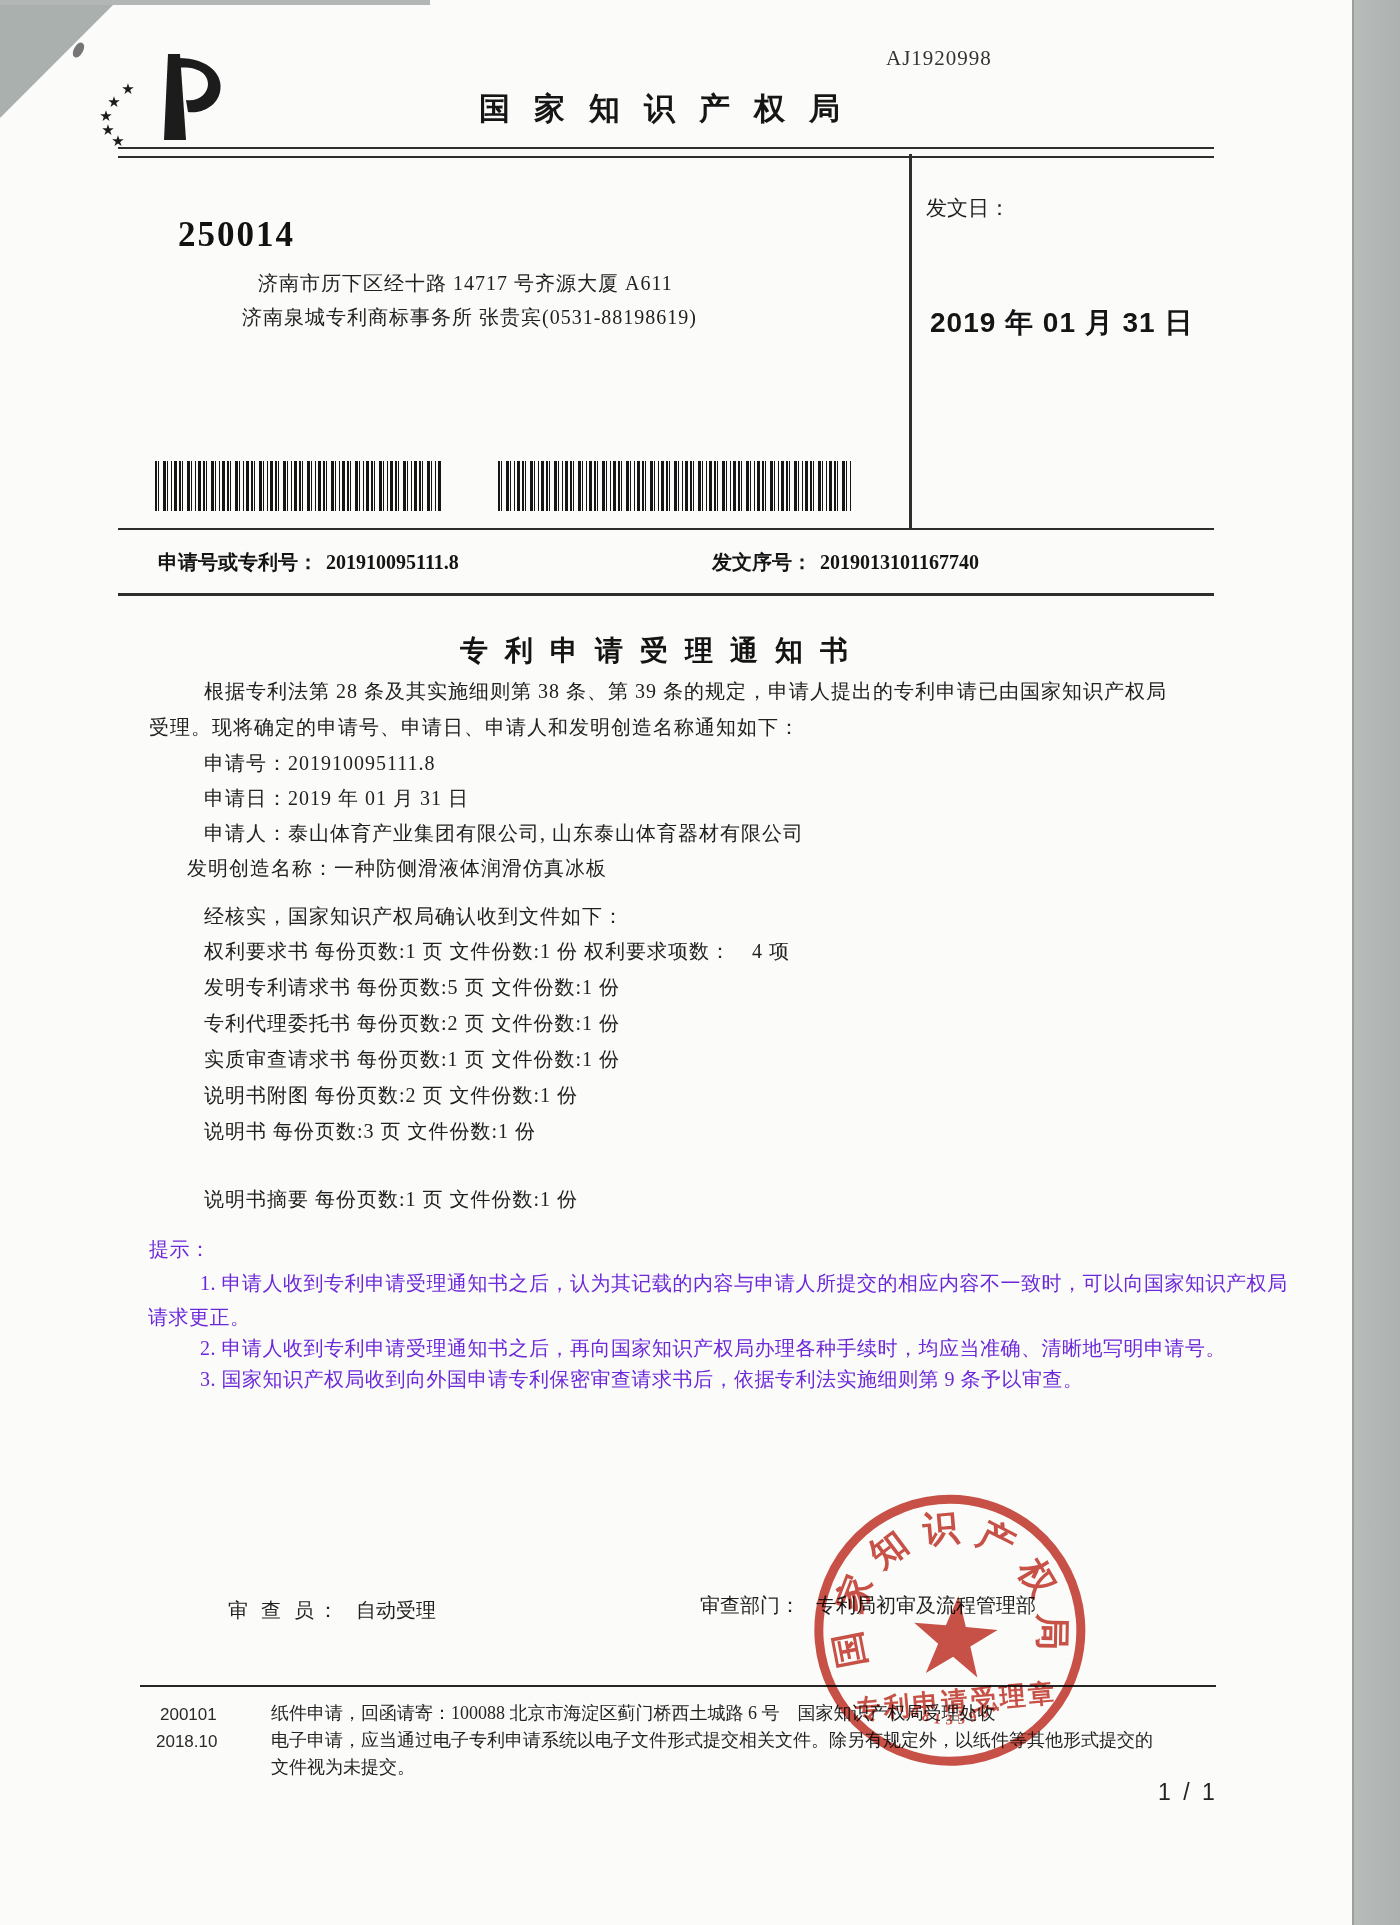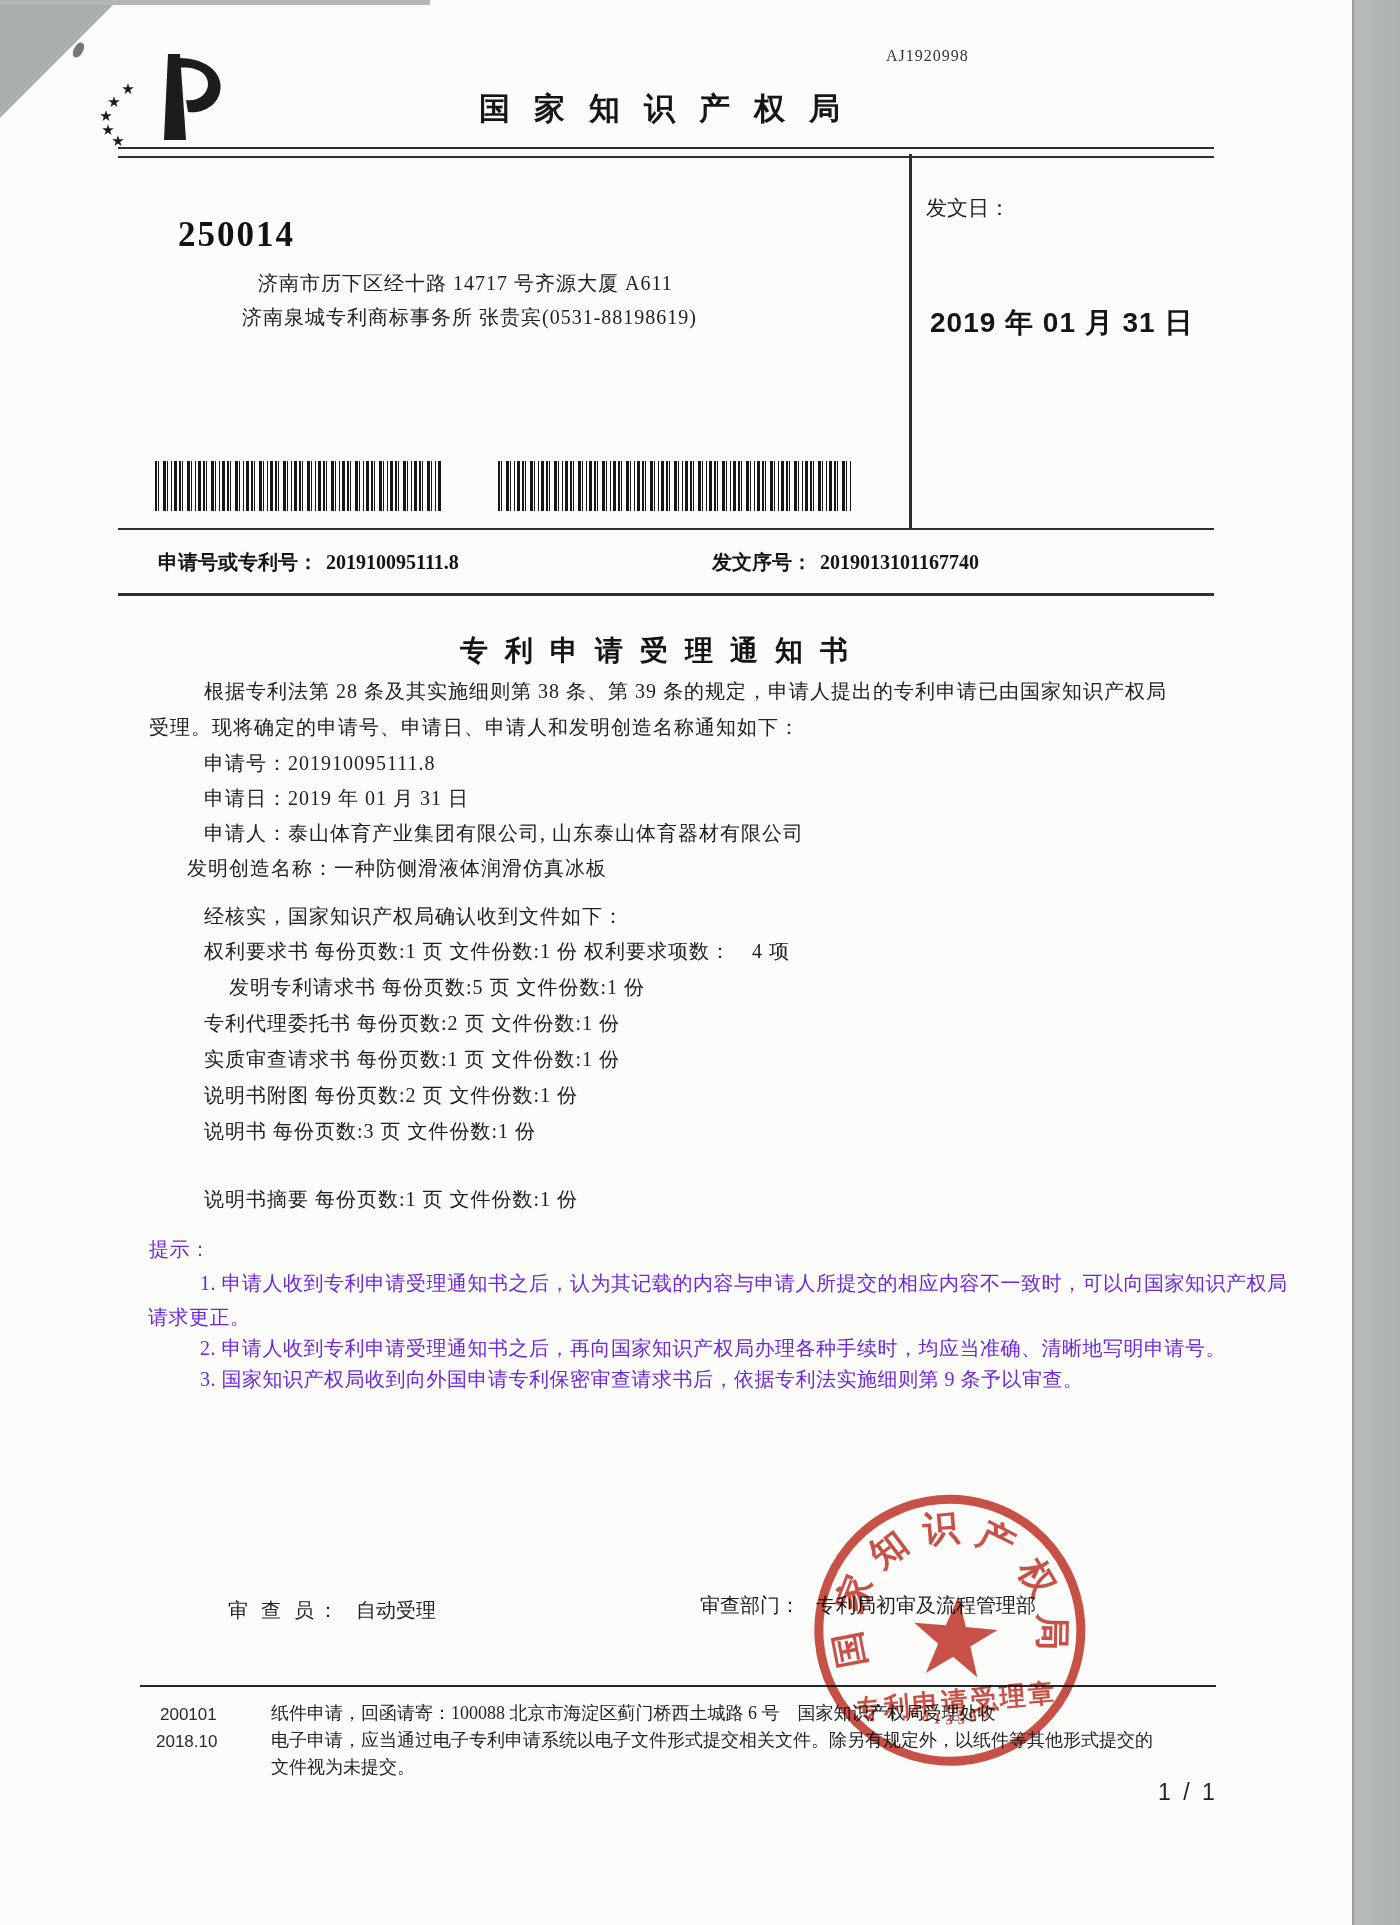--- a/index.html
+++ b/index.html
@@ -17,21 +17,21 @@
     background:#aab0ae;clip-path:polygon(0 0,118px 0,0 118px);}
   .top-sliver{position:absolute;left:0;top:0;width:430px;height:5px;background:#b2b7b5;}
   .smudge{position:absolute;left:74px;top:42px;width:9px;height:16px;background:#4a4a4a;
     border-radius:45%;transform:rotate(28deg);opacity:.75;}
   
   .rule-double{position:absolute;left:118px;width:1096px;height:7px;
     border-top:2px solid #2e2e2e;border-bottom:2px solid #2e2e2e;}
   .rule{position:absolute;left:118px;width:1096px;height:3px;background:#2e2e2e;}
   .vline{position:absolute;left:909px;top:154px;width:3px;height:376px;background:#2e2e2e;}
   
-  .code-tr{left:886px;top:46px;font-size:16px;letter-spacing:1px;color:#333;}
+  .code-tr{left:886px;top:46px;font-size:21px;letter-spacing:1px;color:#333;}
   .header-title{left:479px;top:90px;font-size:31px;font-weight:600;letter-spacing:24px;color:#161616;}
   
   .postcode{left:178px;top:214px;font-size:35px;font-weight:700;letter-spacing:2px;color:#121212;}
   .addr1{left:258px;top:271px;font-size:21px;}
   .addr2{left:242px;top:305px;font-size:21px;}
   .date-label{left:926px;top:196px;font-size:21px;}
   .date-value{left:930px;top:306px;font-size:28px;font-weight:700;letter-spacing:1px;color:#151515;}
   
   .barcode{position:absolute;top:461px;height:50px;
     background:repeating-linear-gradient(90deg,
@@ -122,21 +122,21 @@
   </div>
   <div class="abs body-line" style="left:204px;top:821px;">
     <span>申请人：</span><span>泰山体育产业集团有限公司, 山东泰山体育器材有限公司</span>
   </div>
   <div class="abs body-line" style="left:187px;top:856px;">
     <span>发明创造名称：</span><span>一种防侧滑液体润滑仿真冰板</span>
   </div>
 
   <div class="abs body-line" style="left:204px;top:904px;">经核实，国家知识产权局确认收到文件如下：</div>
   <div class="abs body-line" style="left:204px;top:939px;">权利要求书 每份页数:1 页 文件份数:1 份 权利要求项数：　4 项</div>
-  <div class="abs body-line" style="left:204px;top:975px;margin-left:25px;">发明专利请求书 每份页数:5 页 文件份数:1 份</div>
+  <div class="abs body-line" style="left:204px;top:975px;">发明专利请求书 每份页数:5 页 文件份数:1 份</div>
   <div class="abs body-line" style="left:204px;top:1011px;">专利代理委托书 每份页数:2 页 文件份数:1 份</div>
   <div class="abs body-line" style="left:204px;top:1047px;">实质审查请求书 每份页数:1 页 文件份数:1 份</div>
   <div class="abs body-line" style="left:204px;top:1083px;">说明书附图 每份页数:2 页 文件份数:1 份</div>
   <div class="abs body-line" style="left:204px;top:1119px;">说明书 每份页数:3 页 文件份数:1 份</div>
   <div class="abs body-line" style="left:204px;top:1155px;margin-top:32px;">说明书摘要 每份页数:1 页 文件份数:1 份</div>
 
   <div class="abs tips-line" style="left:149px;top:1237px;">提示：</div>
   <div class="abs tips-line" style="left:200px;top:1271px;">1. 申请人收到专利申请受理通知书之后，认为其记载的内容与申请人所提交的相应内容不一致时，可以向国家知识产权局</div>
   <div class="abs tips-line" style="left:148px;top:1305px;">请求更正。</div>
   <div class="abs tips-line" style="left:200px;top:1336px;">2. 申请人收到专利申请受理通知书之后，再向国家知识产权局办理各种手续时，均应当准确、清晰地写明申请号。</div>

